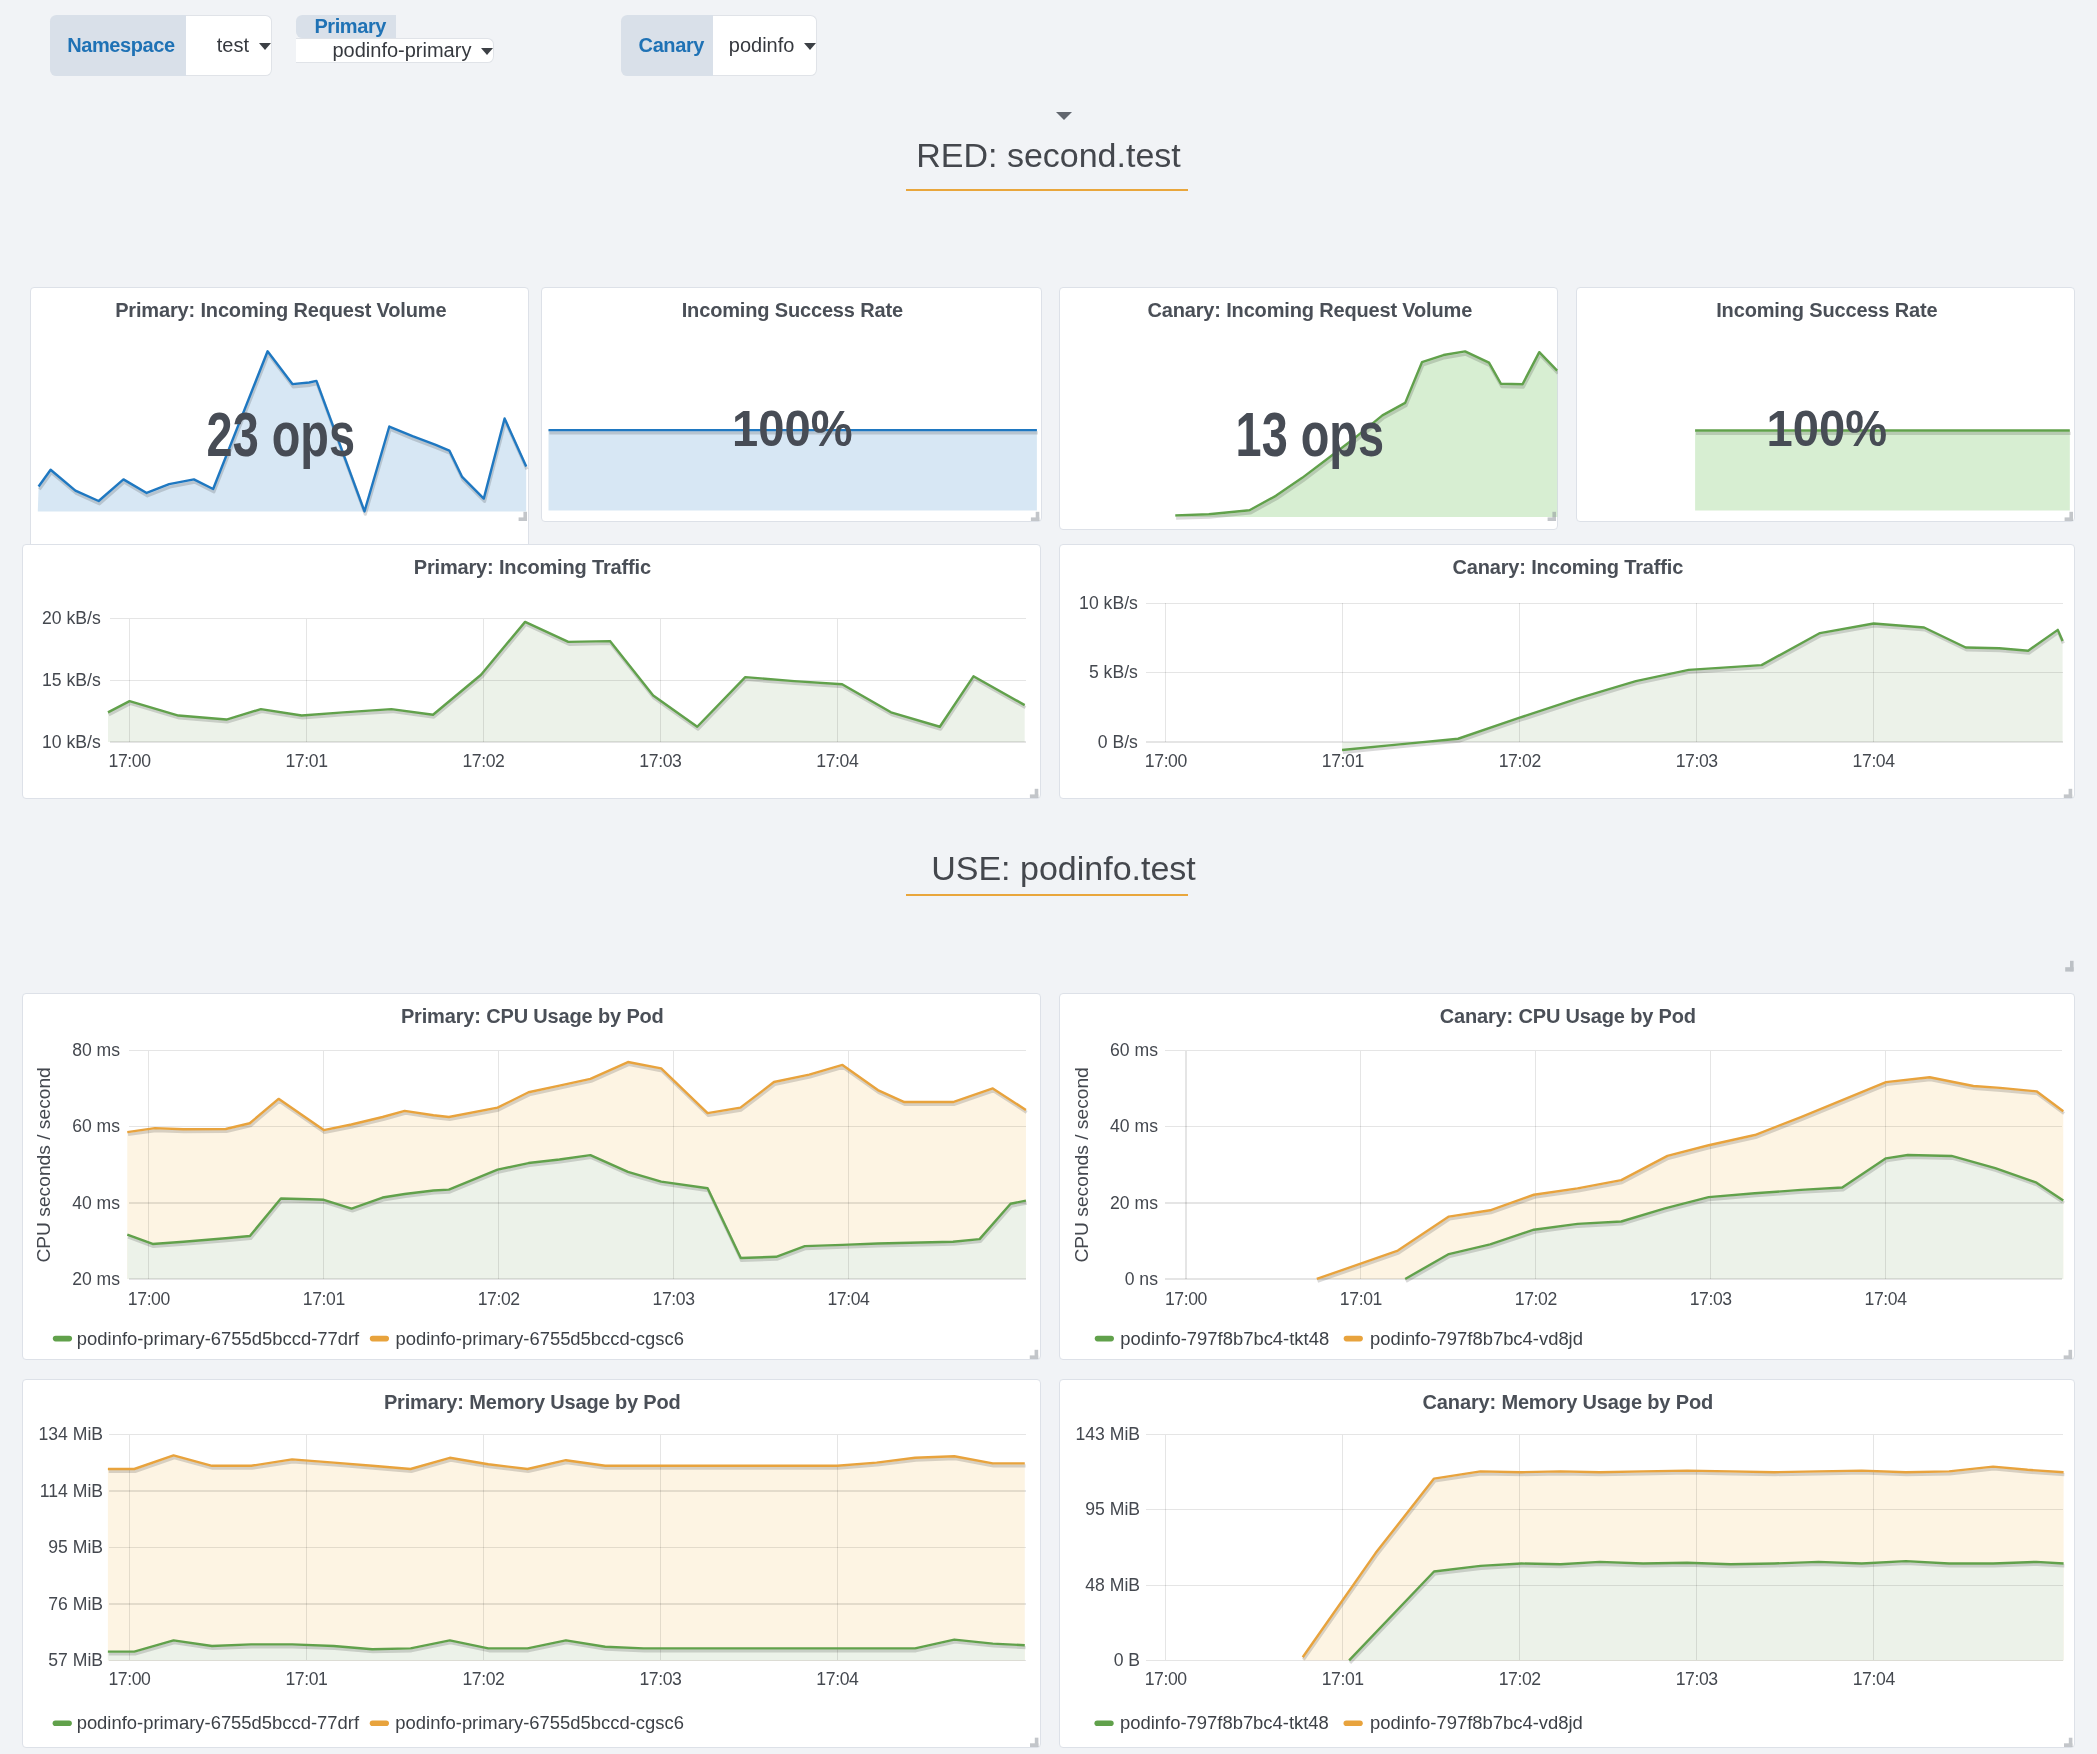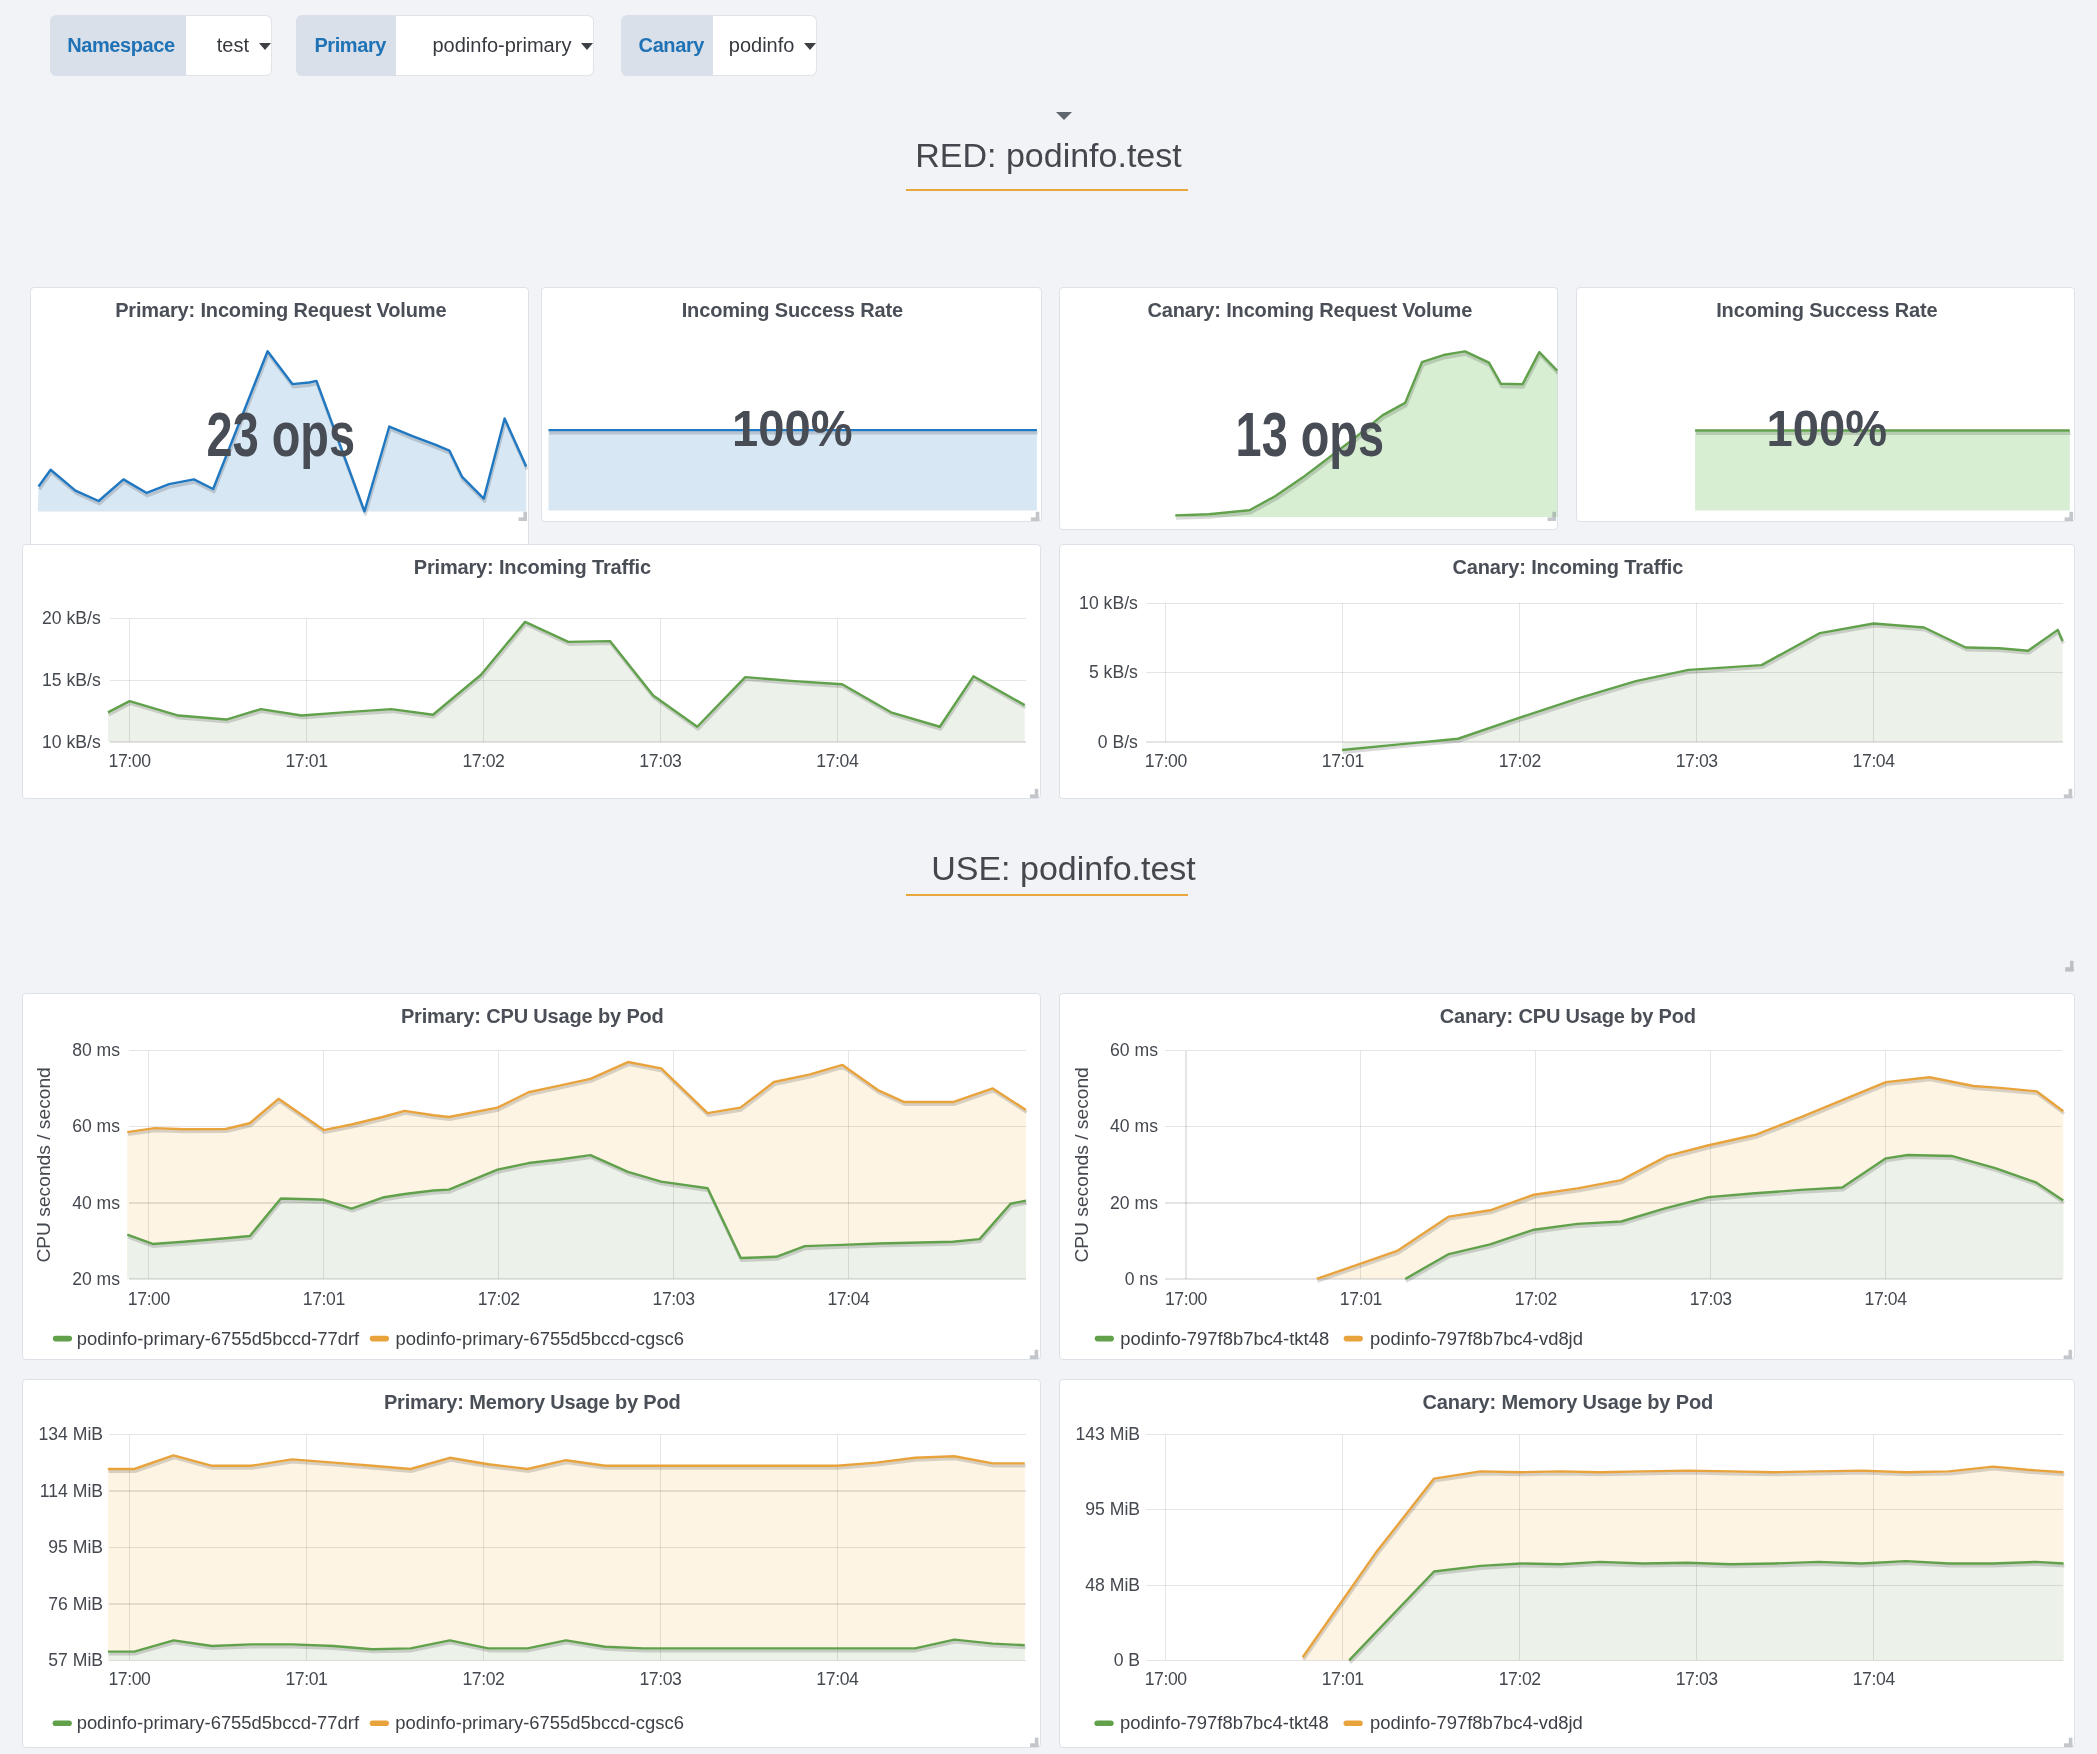--- a/index.html
+++ b/index.html
@@ -7,30 +7,30 @@
 .vlabel{background:#d9e0e9;color:#1f72b5;font-weight:bold;font-size:20px;letter-spacing:-0.4px;display:flex;align-items:center;border-radius:6.4px 0 0 6.4px;box-sizing:border-box;}
 .vvalue{background:#fff;border:0.8px solid #e0e3e8;border-left:none;border-radius:0 6.4px 6.4px 0;display:flex;align-items:center;justify-content:flex-end;font-size:20px;color:#36393f;box-sizing:border-box;}
 .caret{width:0;height:0;border-left:6.4px solid transparent;border-right:6.4px solid transparent;border-top:7.2px solid #3c4045;margin-left:9.6px;margin-top:2.4px;}
 .heading{position:absolute;width:100%;text-align:center;font-size:34px;color:#44474d;}
 .hline{position:absolute;left:906px;width:282px;height:2.4px;background:#e9a63c;}
 </style></head><body>
 <div class="vgroup" style="left:21.6px;">
     <div class="vlabel" style="width:136px;padding-left:17.6px;">Namespace</div>
     <div class="vvalue" style="width:86px;">test<span class="caret"></span></div>
   </div>
-<div class="vgroup" style="left:268px;">
+<div class="vgroup" style="left:268px;flex-direction:column;">
     <div class="vlabel" style="width:100px;padding-left:18.4px;">Primary</div>
     <div class="vvalue" style="width:198px;">podinfo-primary<span class="caret"></span></div>
   </div>
 <div class="vgroup" style="left:593px;">
     <div class="vlabel" style="width:92px;padding-left:17.6px;">Canary</div>
     <div class="vvalue" style="width:104px;">podinfo<span class="caret"></span></div>
   </div>
 <div style="position:absolute;left:1056px;top:112px;width:0;height:0;border-left:8px solid transparent;border-right:8px solid transparent;border-top:8px solid #61666e;"></div>
-<div class="heading" style="top:136px;">RED: podinfo.test</div>
+<div class="heading" style="top:136px;">RED: second.test</div>
 <div class="hline" style="top:189px;"></div>
 <div class="heading" style="top:849px;padding-left:15px;">USE: podinfo.test</div>
 <div class="hline" style="top:894px;"></div>
 <svg style="position:absolute;left:2062px;top:960px;" width="14.4" height="14.4" viewBox="0 0 18 18">
     <g fill="#898f96" opacity="0.5">
       <rect x="10" y="1" width="4.5" height="13"></rect>
       <rect x="4" y="9" width="10.5" height="5.5"></rect>
     </g>
   </svg>
 <div class="panel" style="left:22.4px;top:287px;width:499px;height:302px;margin-left:8px;">

